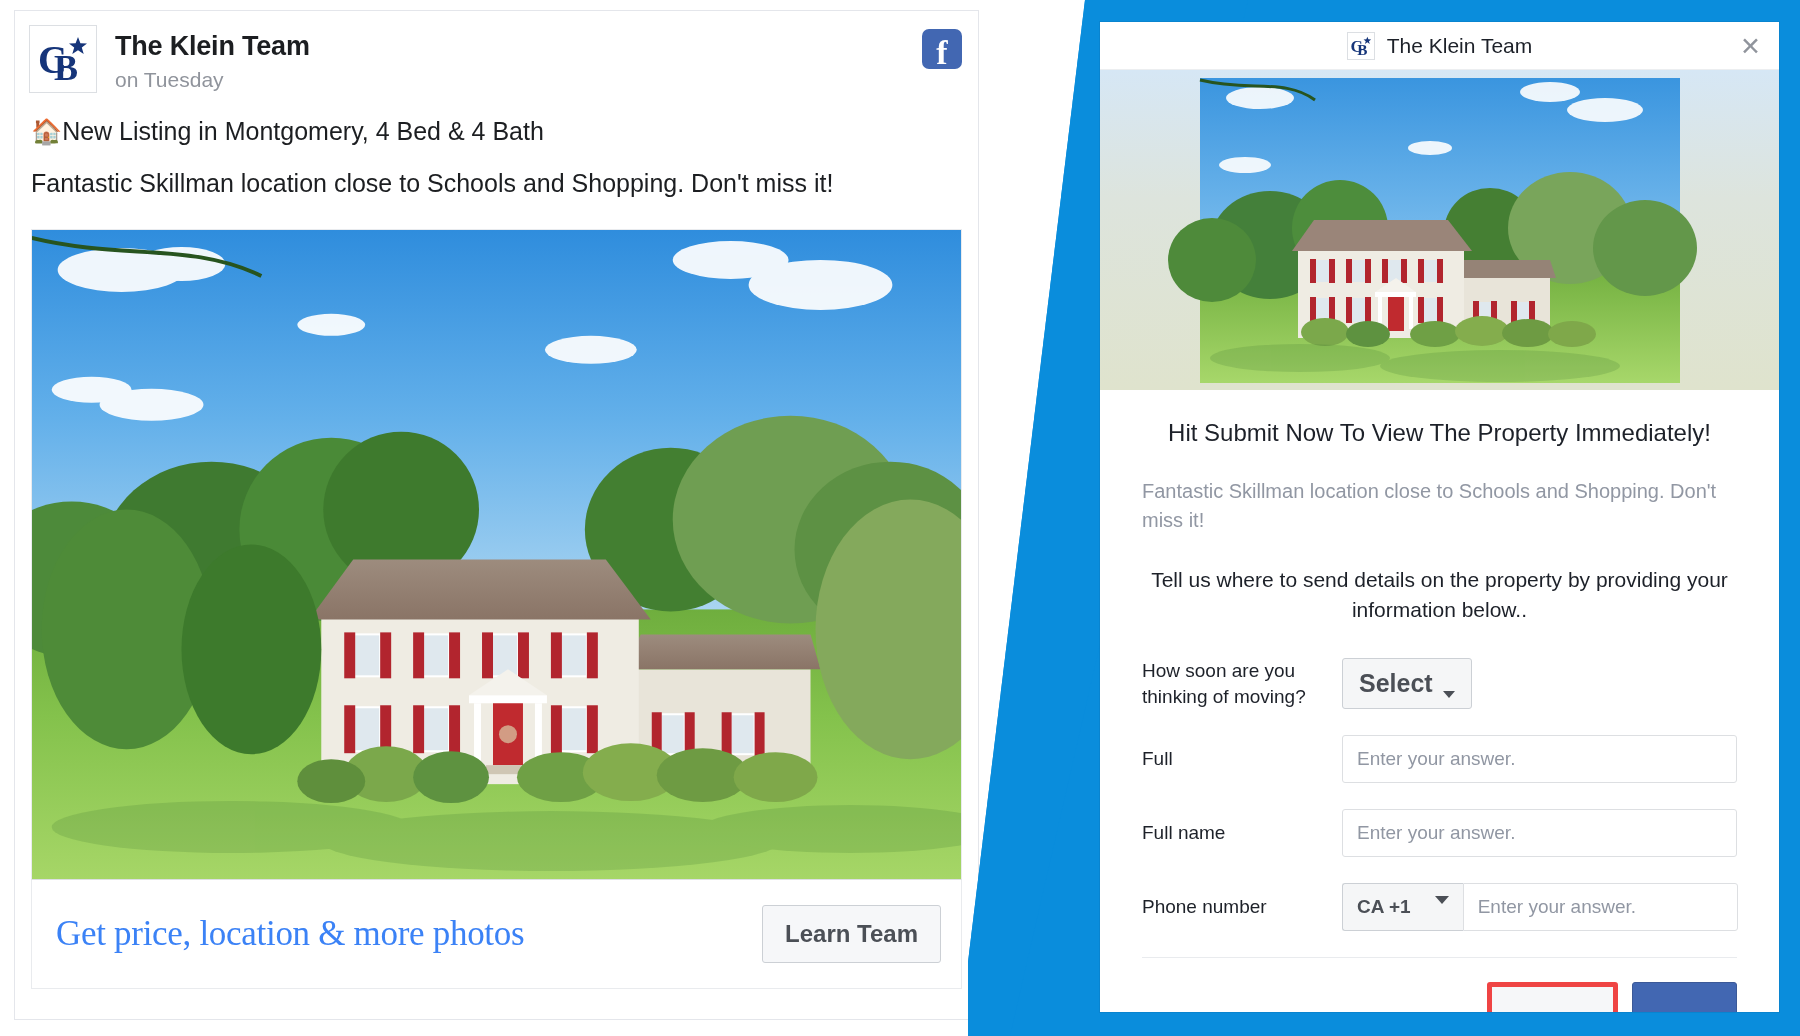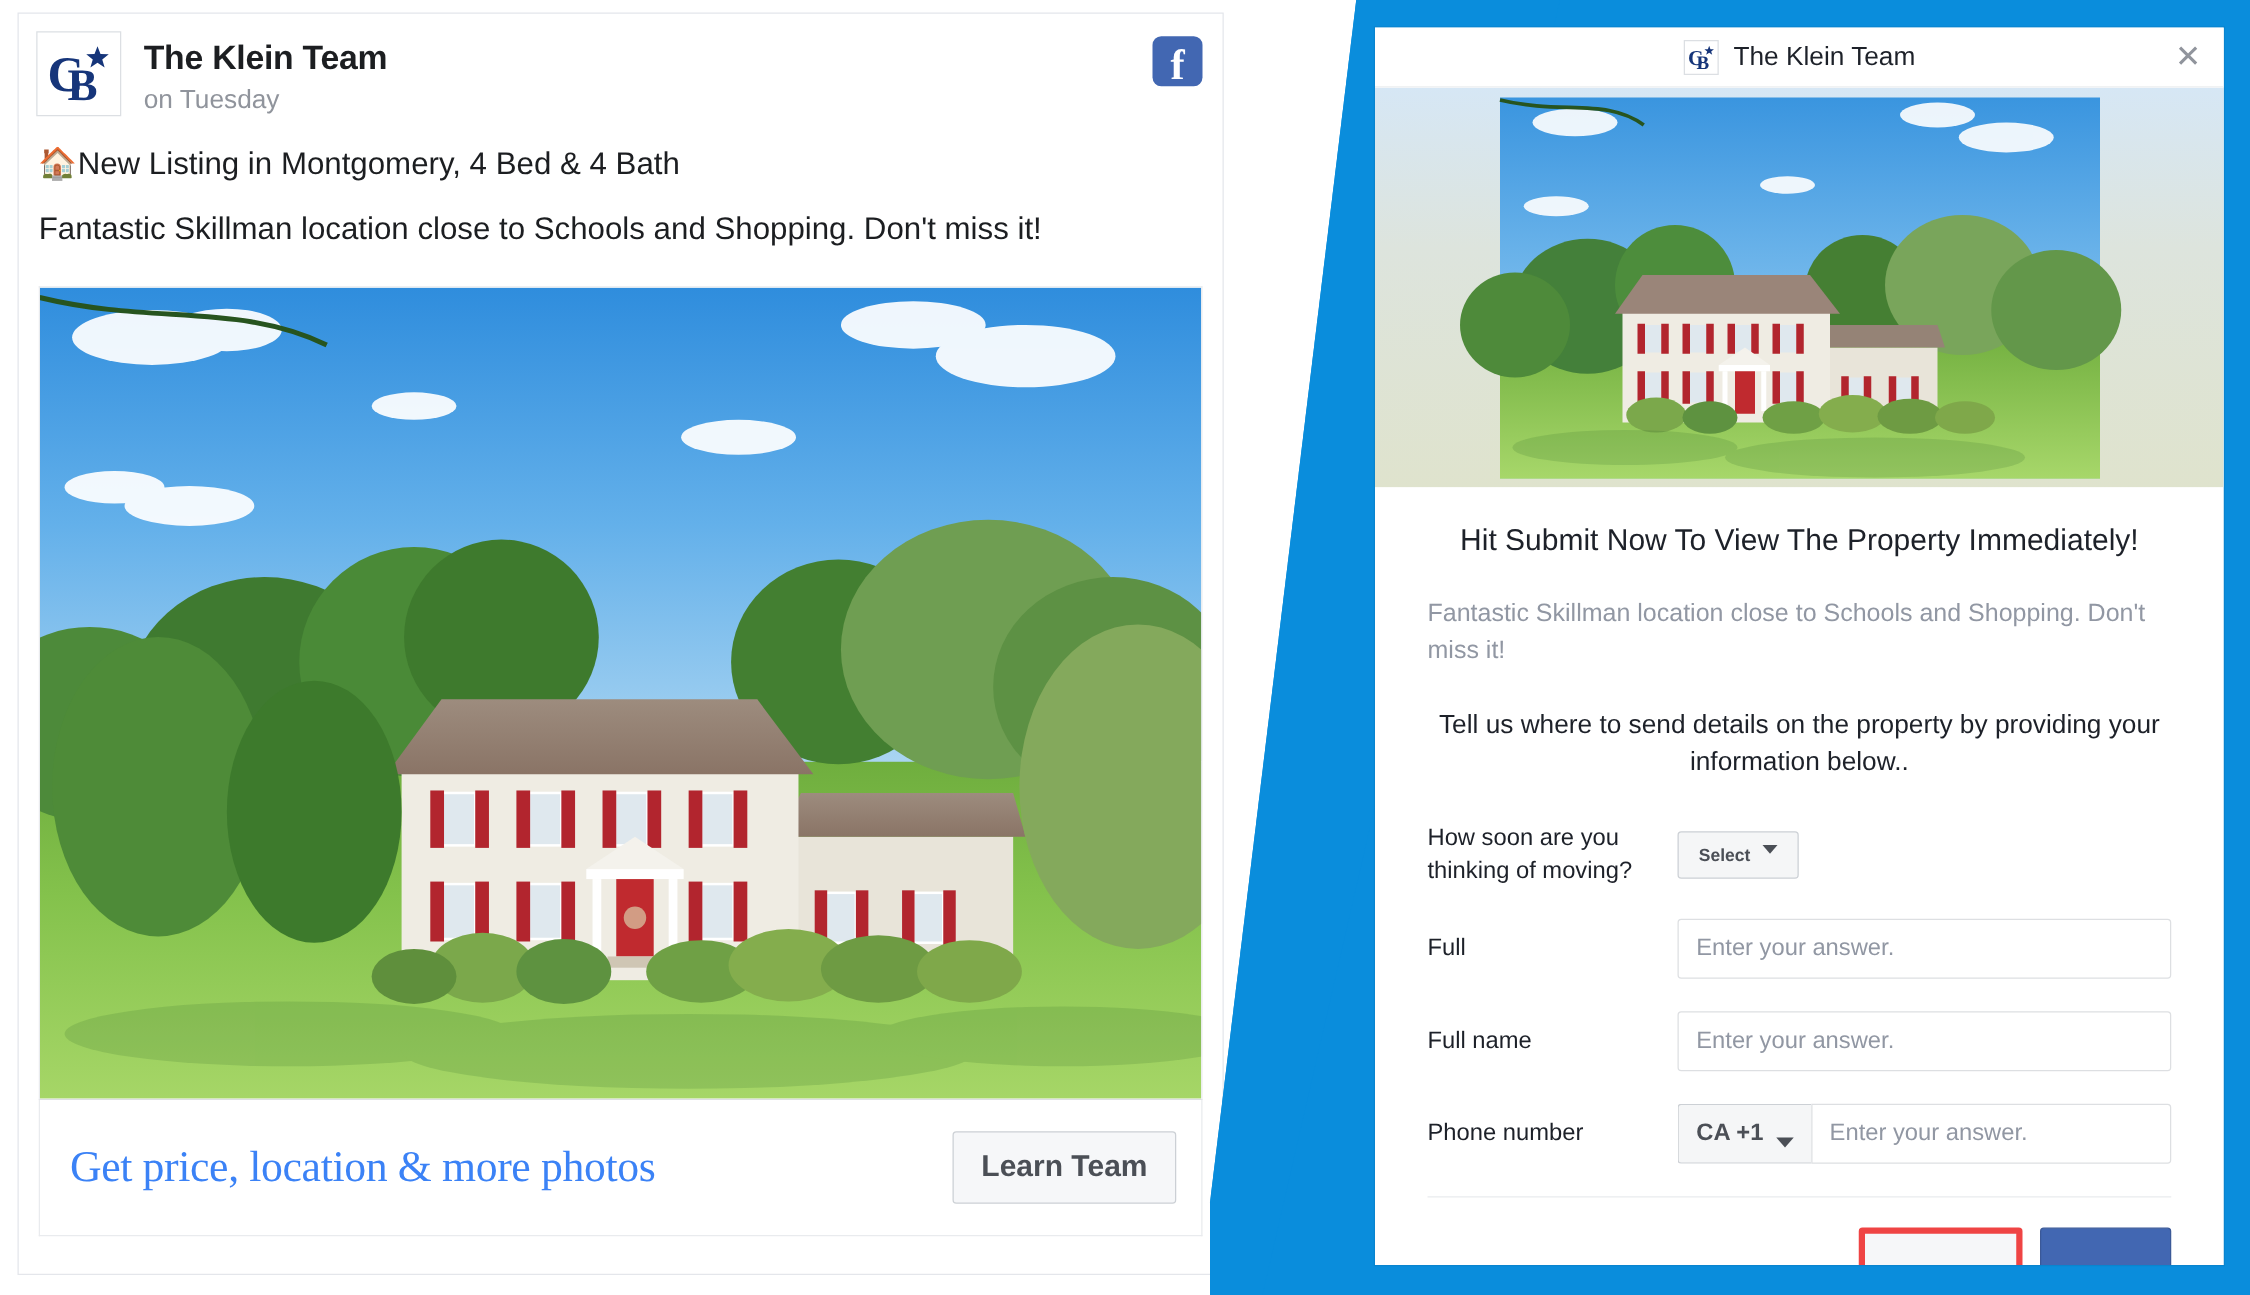--- a/index.html
+++ b/index.html
@@ -127,42 +127,42 @@
   .form-row {
     display: flex; align-items: center;
     margin-bottom: 26px; min-height: 44px;
   }
   .form-label {
     width: 200px; flex: 0 0 200px;
     font-size: 19px; color: #1d2129; line-height: 1.35;
   }
   .fld-select {
     background: #f5f6f7; border: 1px solid #ccd0d5; border-radius: 3px;
-    font-size: 14px; font-weight: bold; color: #4b4f56;
+    font-size: 25px; font-weight: bold; color: #4b4f56;
     padding: 10px 16px; cursor: pointer;
-    display: inline-flex; align-items: flex-start; gap: 10px;
+    display: inline-flex; align-items: flex-end; gap: 10px;
   }
   .caret {
     width: 0; height: 0;
     border-left: 6px solid transparent; border-right: 6px solid transparent;
     border-top: 7px solid #4b4f56; display:inline-block;
   }
   .fld-input {
     flex: 1; border: 1px solid #dddfe2; border-radius: 3px;
     background: #fff; font-size: 19px; color: #9197a3;
     padding: 12px 14px; font-family: "Liberation Sans", sans-serif;
   }
   .fld-input::placeholder { color: #9197a3; }
   .phone-group { display: flex; flex: 1; }
   .phone-cc {
     background: #f5f6f7; border: 1px solid #ccd0d5; border-right: none;
     border-radius: 3px 0 0 3px;
     font-size: 19px; font-weight: bold; color: #4b4f56;
     padding: 12px 14px; cursor: pointer;
-    display: inline-flex; align-items: flex-end; gap: 10px; white-space: nowrap;
+    display: inline-flex; align-items: flex-start; gap: 24px; white-space: nowrap;
   }
   .phone-cc .caret { border-top-width: 8px; border-left-width: 7px; border-right-width: 7px; }
   .phone-input { border-radius: 0 3px 3px 0; }
 
   .modal-footer-rule {
     margin: 18px 42px 0 42px; border-top: 1px solid #e9ebee;
   }
   .modal-actions {
     display: flex; justify-content: flex-end; gap: 14px;
     padding: 24px 42px 0 42px;

